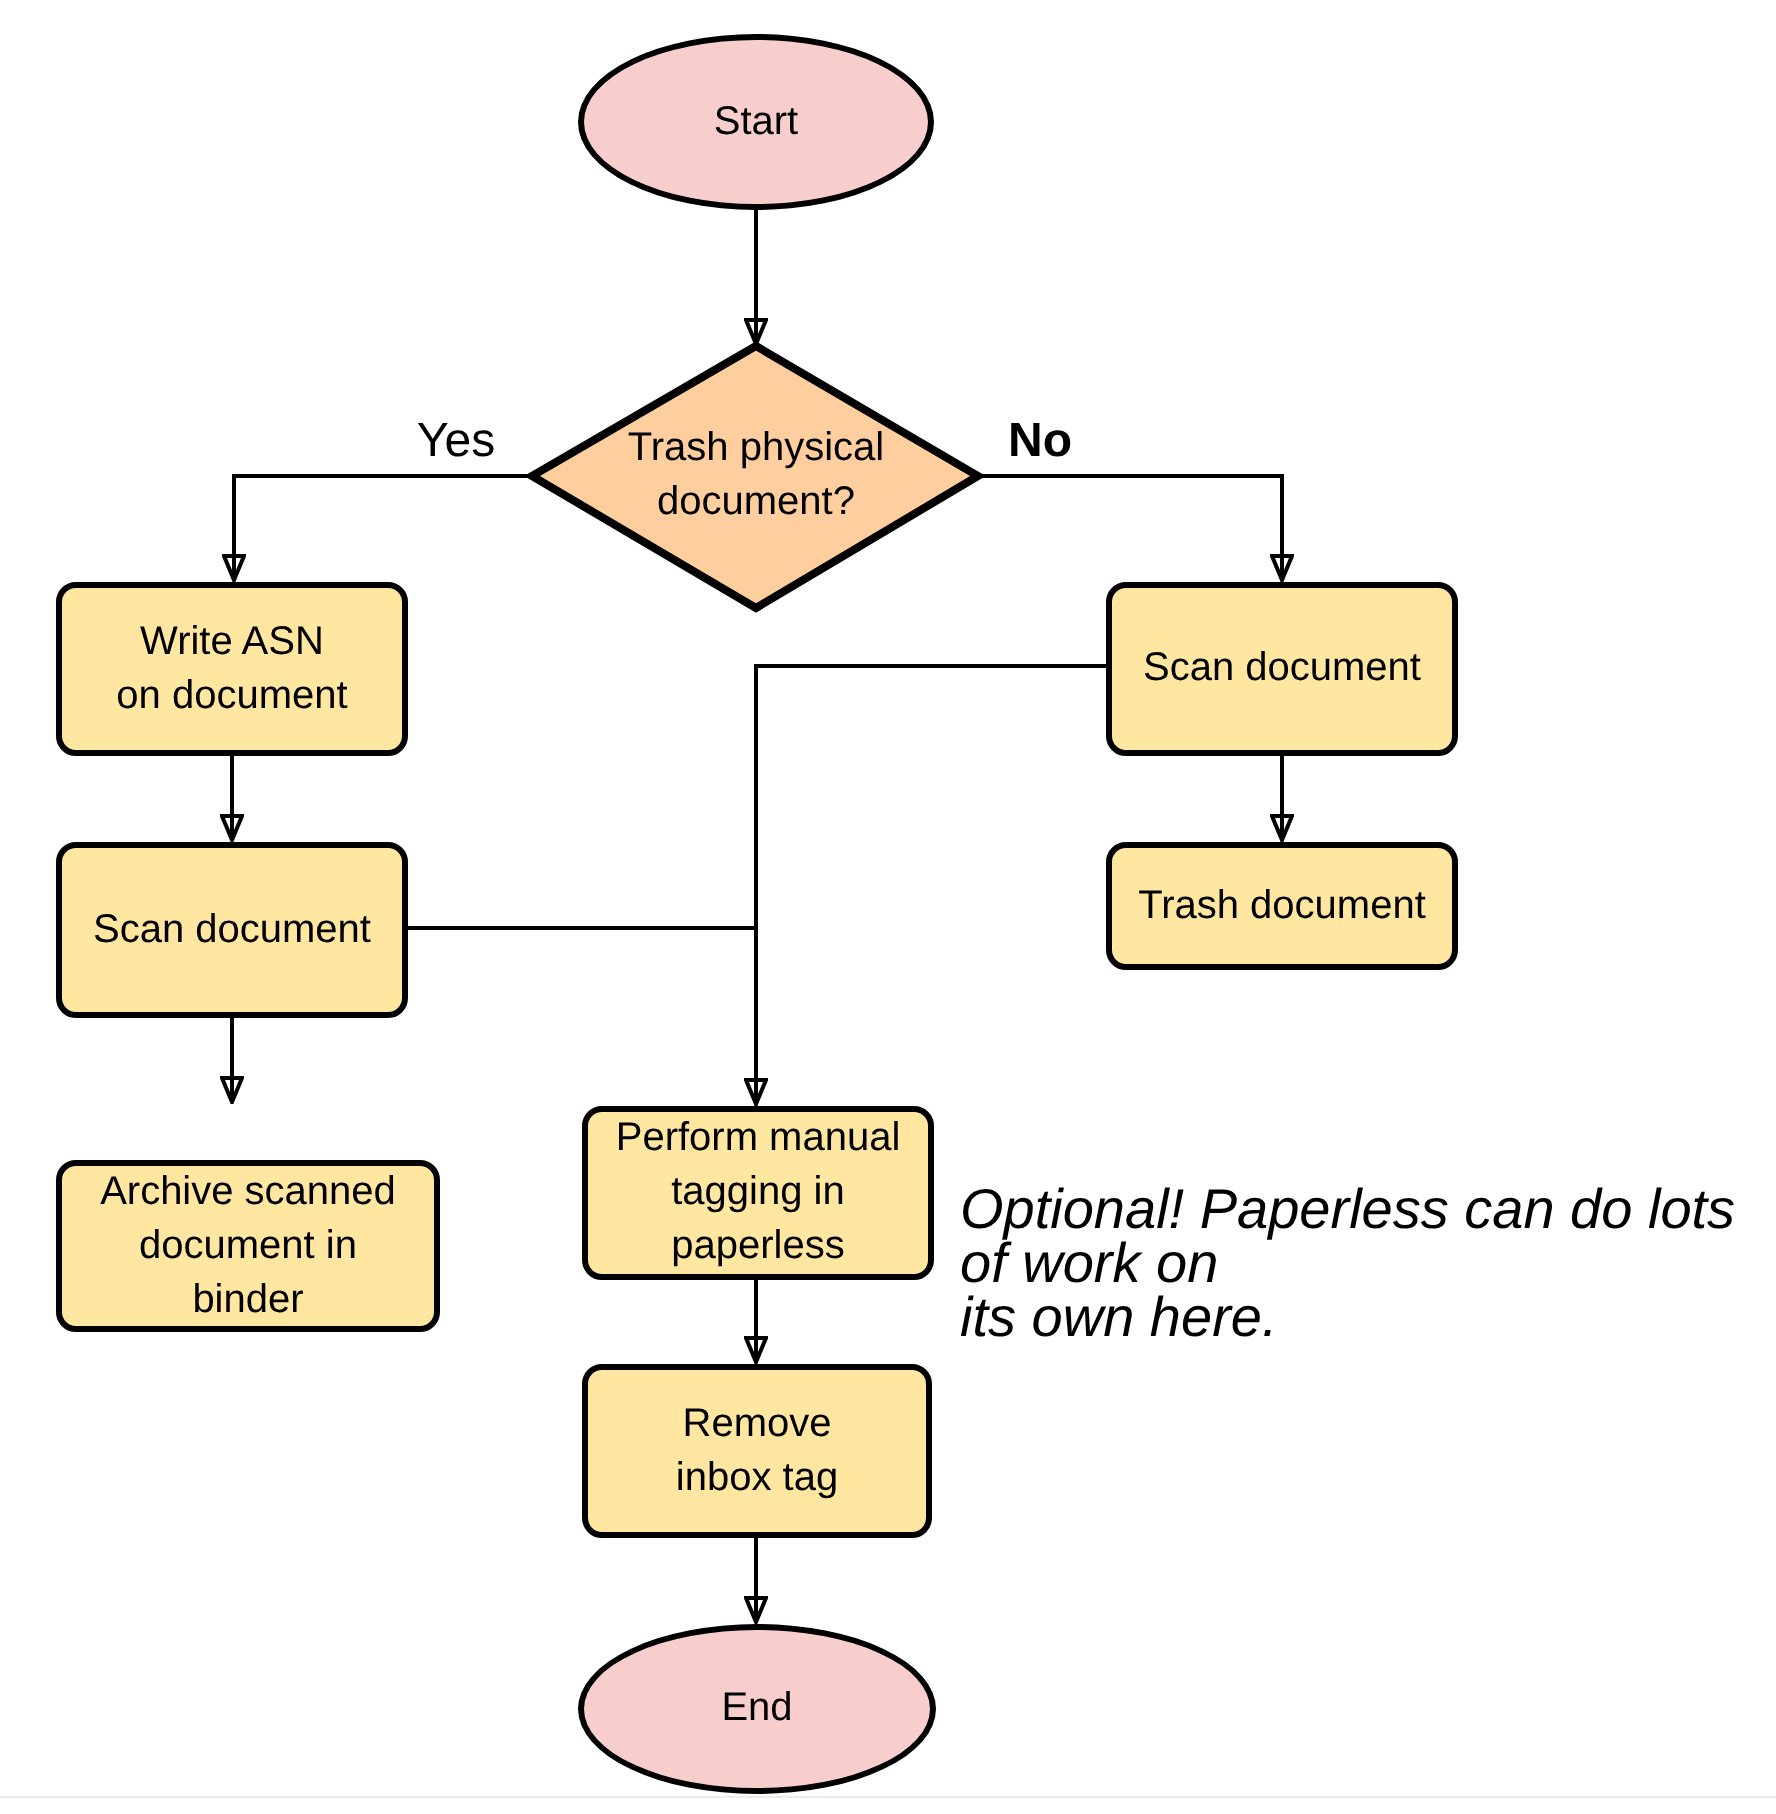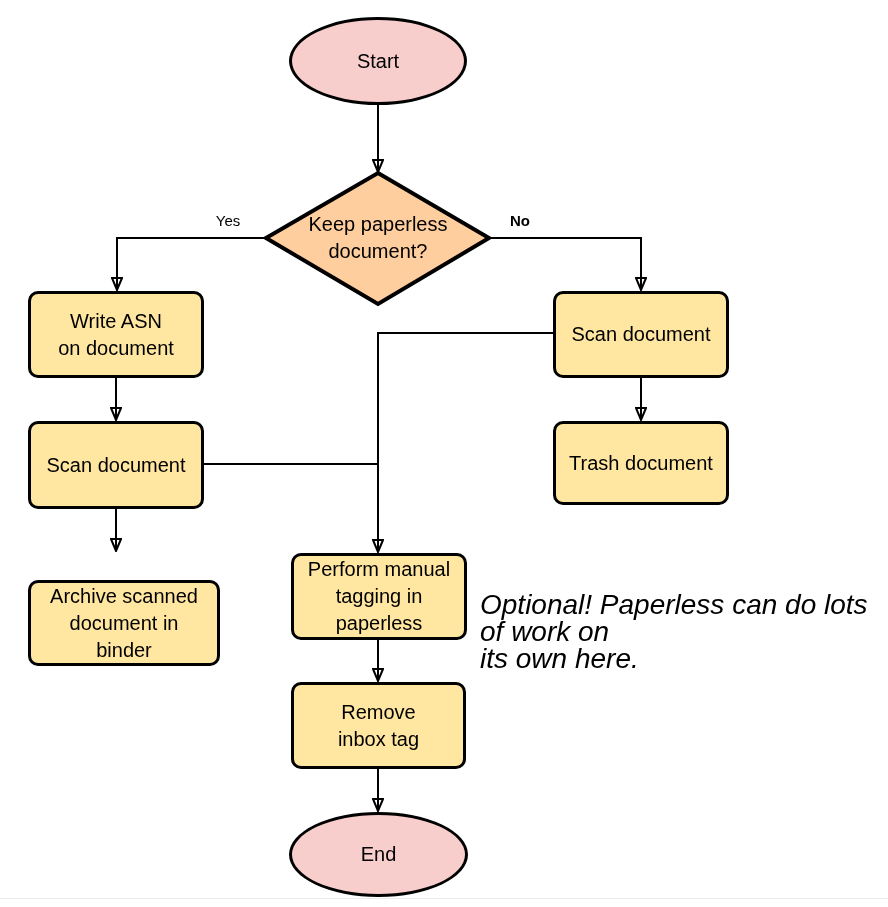--- a/index.html
+++ b/index.html
@@ -62,21 +62,21 @@
     text-align: center;
     font-size: 20px;
     line-height: 27px;
     white-space: pre-line;
     background: transparent;
   }
   .edge-label {
     position: absolute;
     width: 60px;
     text-align: center;
-    font-size: 15px;
+    font-size: 24px;
     line-height: 26px;
     background: #ffffff;
   }
   .edge-label.yes { left: 198px; top: 208px; }
   .edge-label.no  { left: 490px; top: 208px; font-weight: bold; }
   .note {
     position: absolute;
     left: 480px;
     top: 591px;
     width: 408px;
@@ -92,21 +92,21 @@
     width: 888px;
     height: 1px;
     background: #e9ebed;
   }
   
   .n-start    { left: 289px; top: 17px;  width: 178px; height: 88px; text-align: right; }
   .n-writeasn { left: 28px;  top: 291px; width: 176px; height: 87px; }
   .n-scanl    { left: 28px;  top: 421px; width: 176px; height: 88px; }
   .n-archive  { left: 28px;  top: 580px; width: 192px; height: 86px; }
   .n-scanr    { left: 553px; top: 291px; width: 176px; height: 87px; }
-  .n-trash    { left: 553px; top: 421px; width: 176px; height: 84px; }
+  .n-trash    { left: 553px; top: 421px; width: 176px; height: 64px; }
   .n-tagging  { left: 291px; top: 553px; width: 176px; height: 87px; }
   .n-remove   { left: 291px; top: 682px; width: 175px; height: 87px; }
   .n-end      { left: 289px; top: 812px; width: 179px; height: 85px; }
 </style>
 </head>
 <body>
 
 <div class="canvas">
 
   <svg class="edge-layer" width="888" height="907" viewBox="0 0 888 907">
@@ -128,21 +128,21 @@
     <path d="M378,769 V811" marker-end="url(#arrow)"></path>
 
     <polygon class="diamond-shape" points="378,173 489,238 378,304 266,238"></polygon>
   </svg>
 
   <div class="node terminator n-start">
     <span>Start</span>
   </div>
 
   <div class="diamond-label">
-    <span>Keep paperless
+    <span>Trash physical
 document?</span>
   </div>
 
   <div class="edge-label yes">Yes</div>
   <div class="edge-label no">No</div>
 
   <div class="node n-writeasn">
     <span>Write ASN
 on document</span>
   </div>

